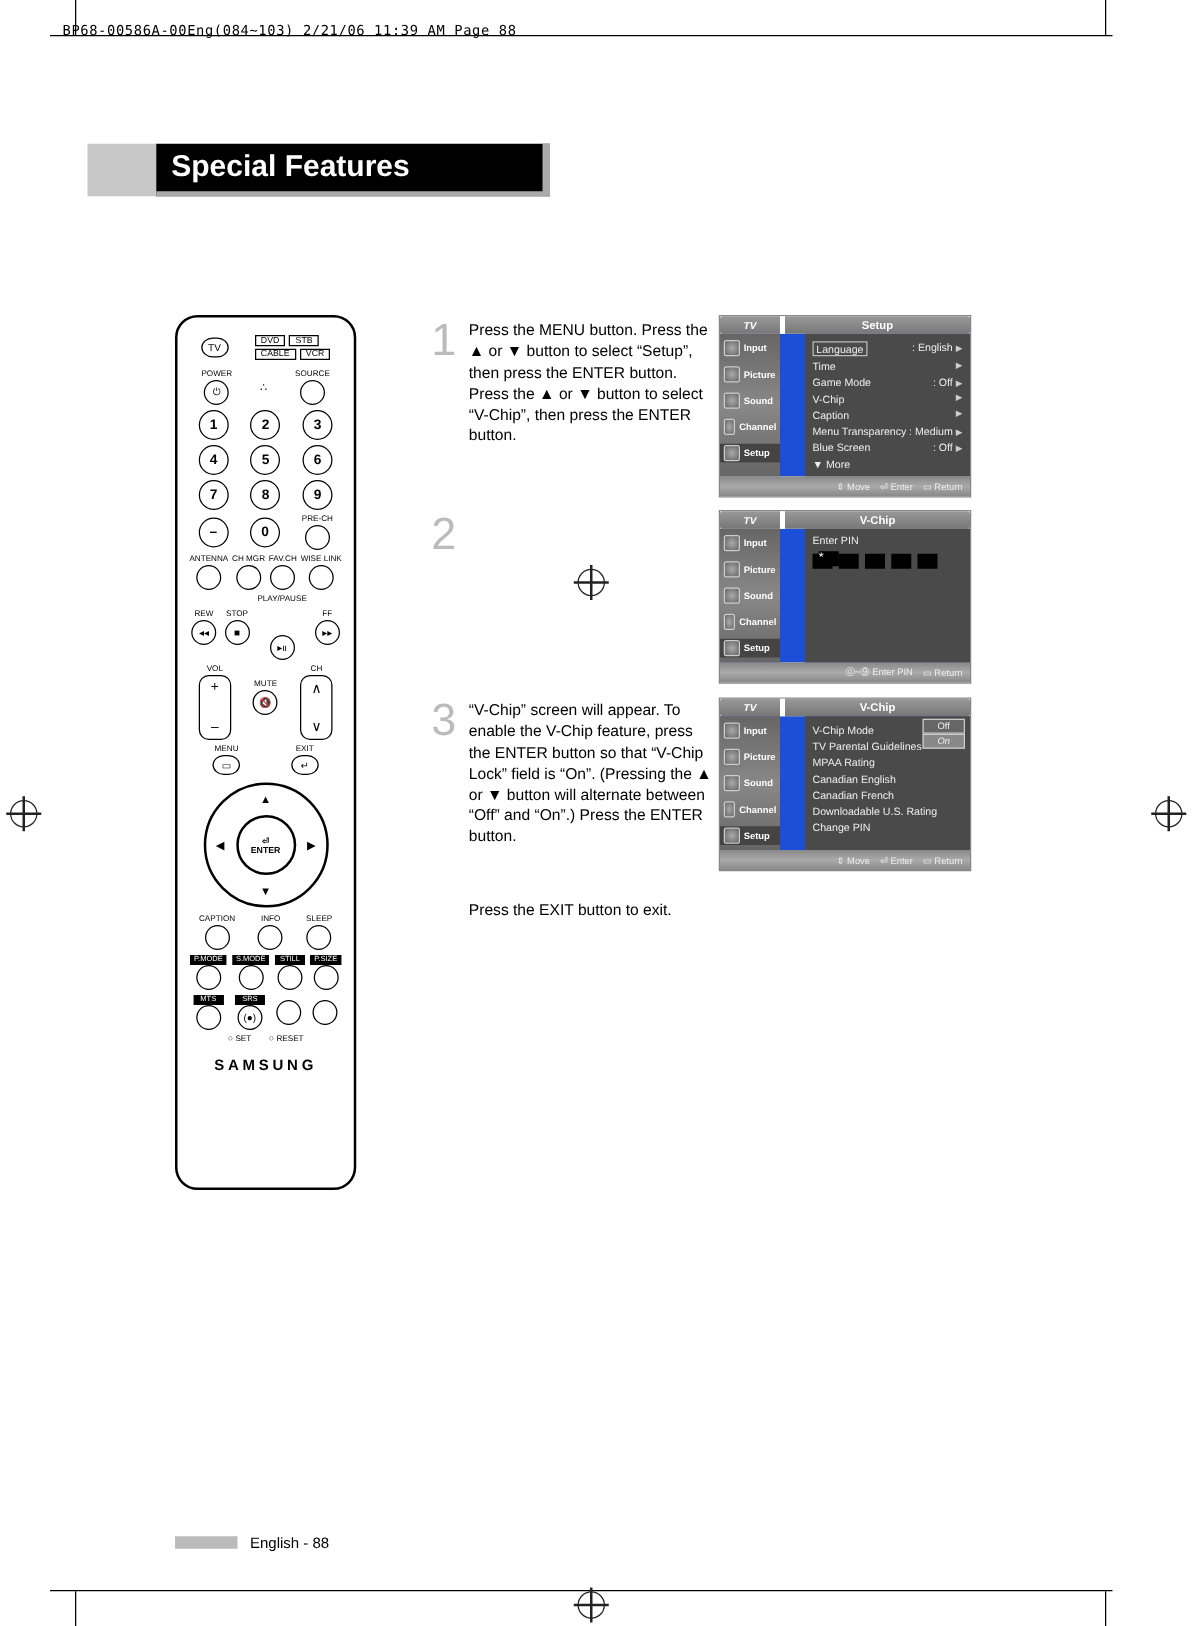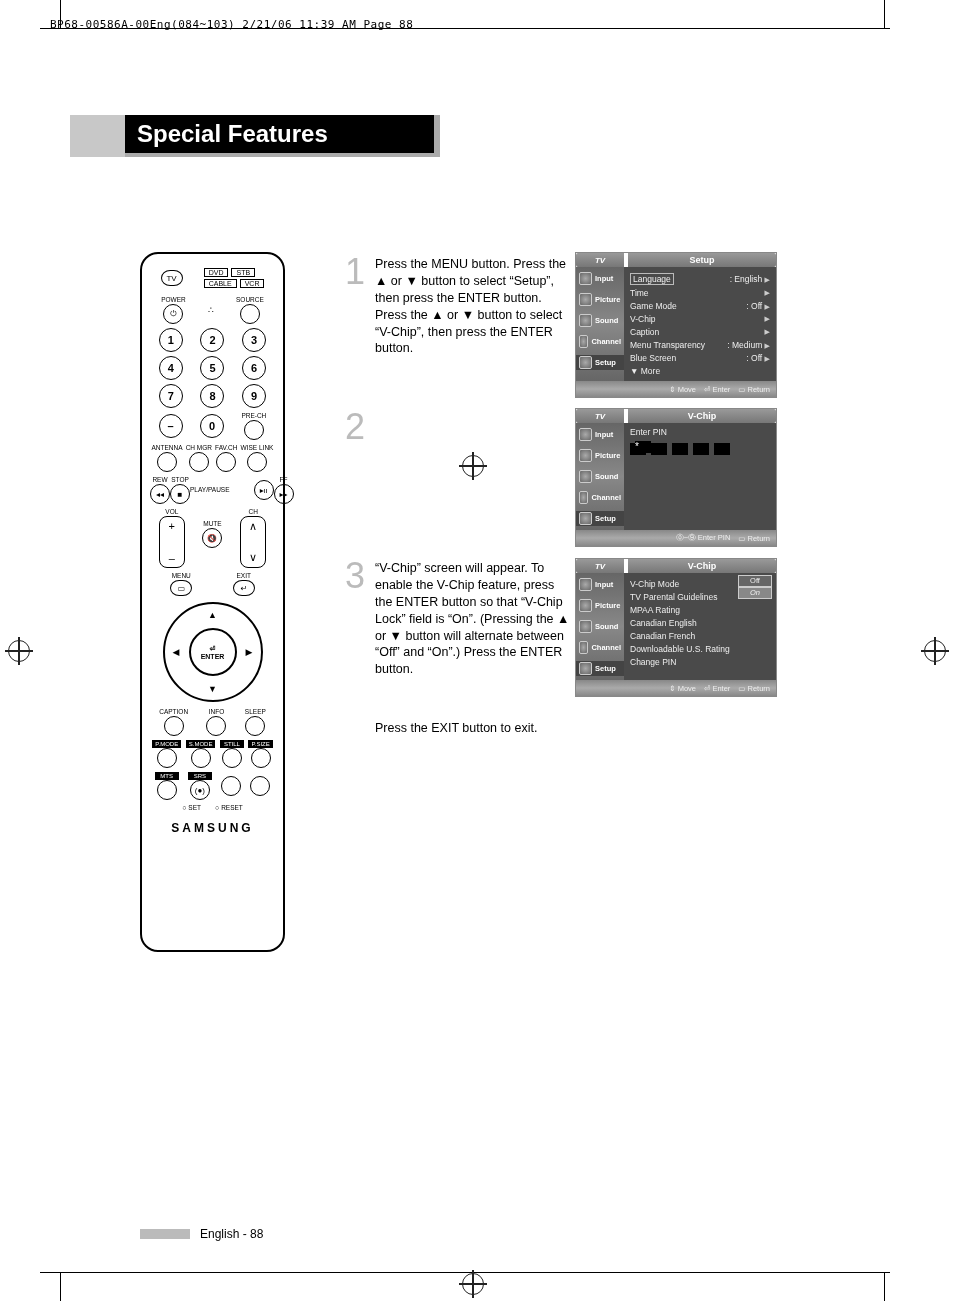--- a/index.html
+++ b/index.html
@@ -134,21 +134,22 @@
   .osd .titlebar .title {
     flex:1;
     background:linear-gradient(#999,#777);
     display:flex;align-items:center;justify-content:center;
     font-weight:bold;
     font-size:9px;
     border-radius: 0 2px 2px 0;
   }
   .osd .body {
     display:flex;
-    background:#a3a3a3;
+    background:#1d4ed8;
+    gap:20px;
   }
   .osd .side {
     width:48px;
     background:linear-gradient(#666,#888,#666);
     padding:4px 0;
     display:flex;
     flex-direction:column;
     gap:6px;
   }
   .osd .side .itm {
@@ -164,21 +165,21 @@
   }
   .osd .side .itm.active { background:#444; }
   .osd .main {
     flex:1;
     background:#4a4a4a;
     padding:4px 6px;
     color:#eee;
     min-height:90px;
     position:relative;
   }
-  .osd .main .line { display:flex; justify-content:space-between; align-items:center; padding:1.5px 0; }
+  .osd .main .line { display:flex; justify-content:space-between; padding:1.5px 0; }
   .osd .main .line .arr { font-size:7px; color:#ccc; }
   .osd .main .boxed { border:1px solid #bbb; padding:0 2px; display:inline-block; }
   .osd .footer {
     background:linear-gradient(#888,#aaa,#888);
     height:16px;
     display:flex;
     align-items:center;
     justify-content:flex-end;
     gap:8px;
     padding:0 6px;
@@ -323,21 +324,21 @@
     </div>
     <div class="row" style="font-size:6px;">
       <span style="display:flex;flex-direction:column;align-items:center;">
           <span class="lbl">REW</span>
           <span class="circ">◂◂</span>
         </span>
       <span style="display:flex;flex-direction:column;align-items:center;">
           <span class="lbl">STOP</span>
           <span class="circ">■</span>
         </span>
-      <span style="display:flex;flex-direction:row;align-items:center;gap:24px;">
+      <span style="display:flex;flex-direction:column;align-items:center;gap:24px;">
           <span class="lbl">PLAY/PAUSE</span>
           <span class="circ">▸ιι</span>
         </span>
       <span style="display:flex;flex-direction:column;align-items:center;">
           <span class="lbl">FF</span>
           <span class="circ">▸▸</span>
         </span>
     </div>
     <div class="row" style="align-items:flex-start; margin-top:4px;">
       <span style="display:flex;flex-direction:column;align-items:center;">

